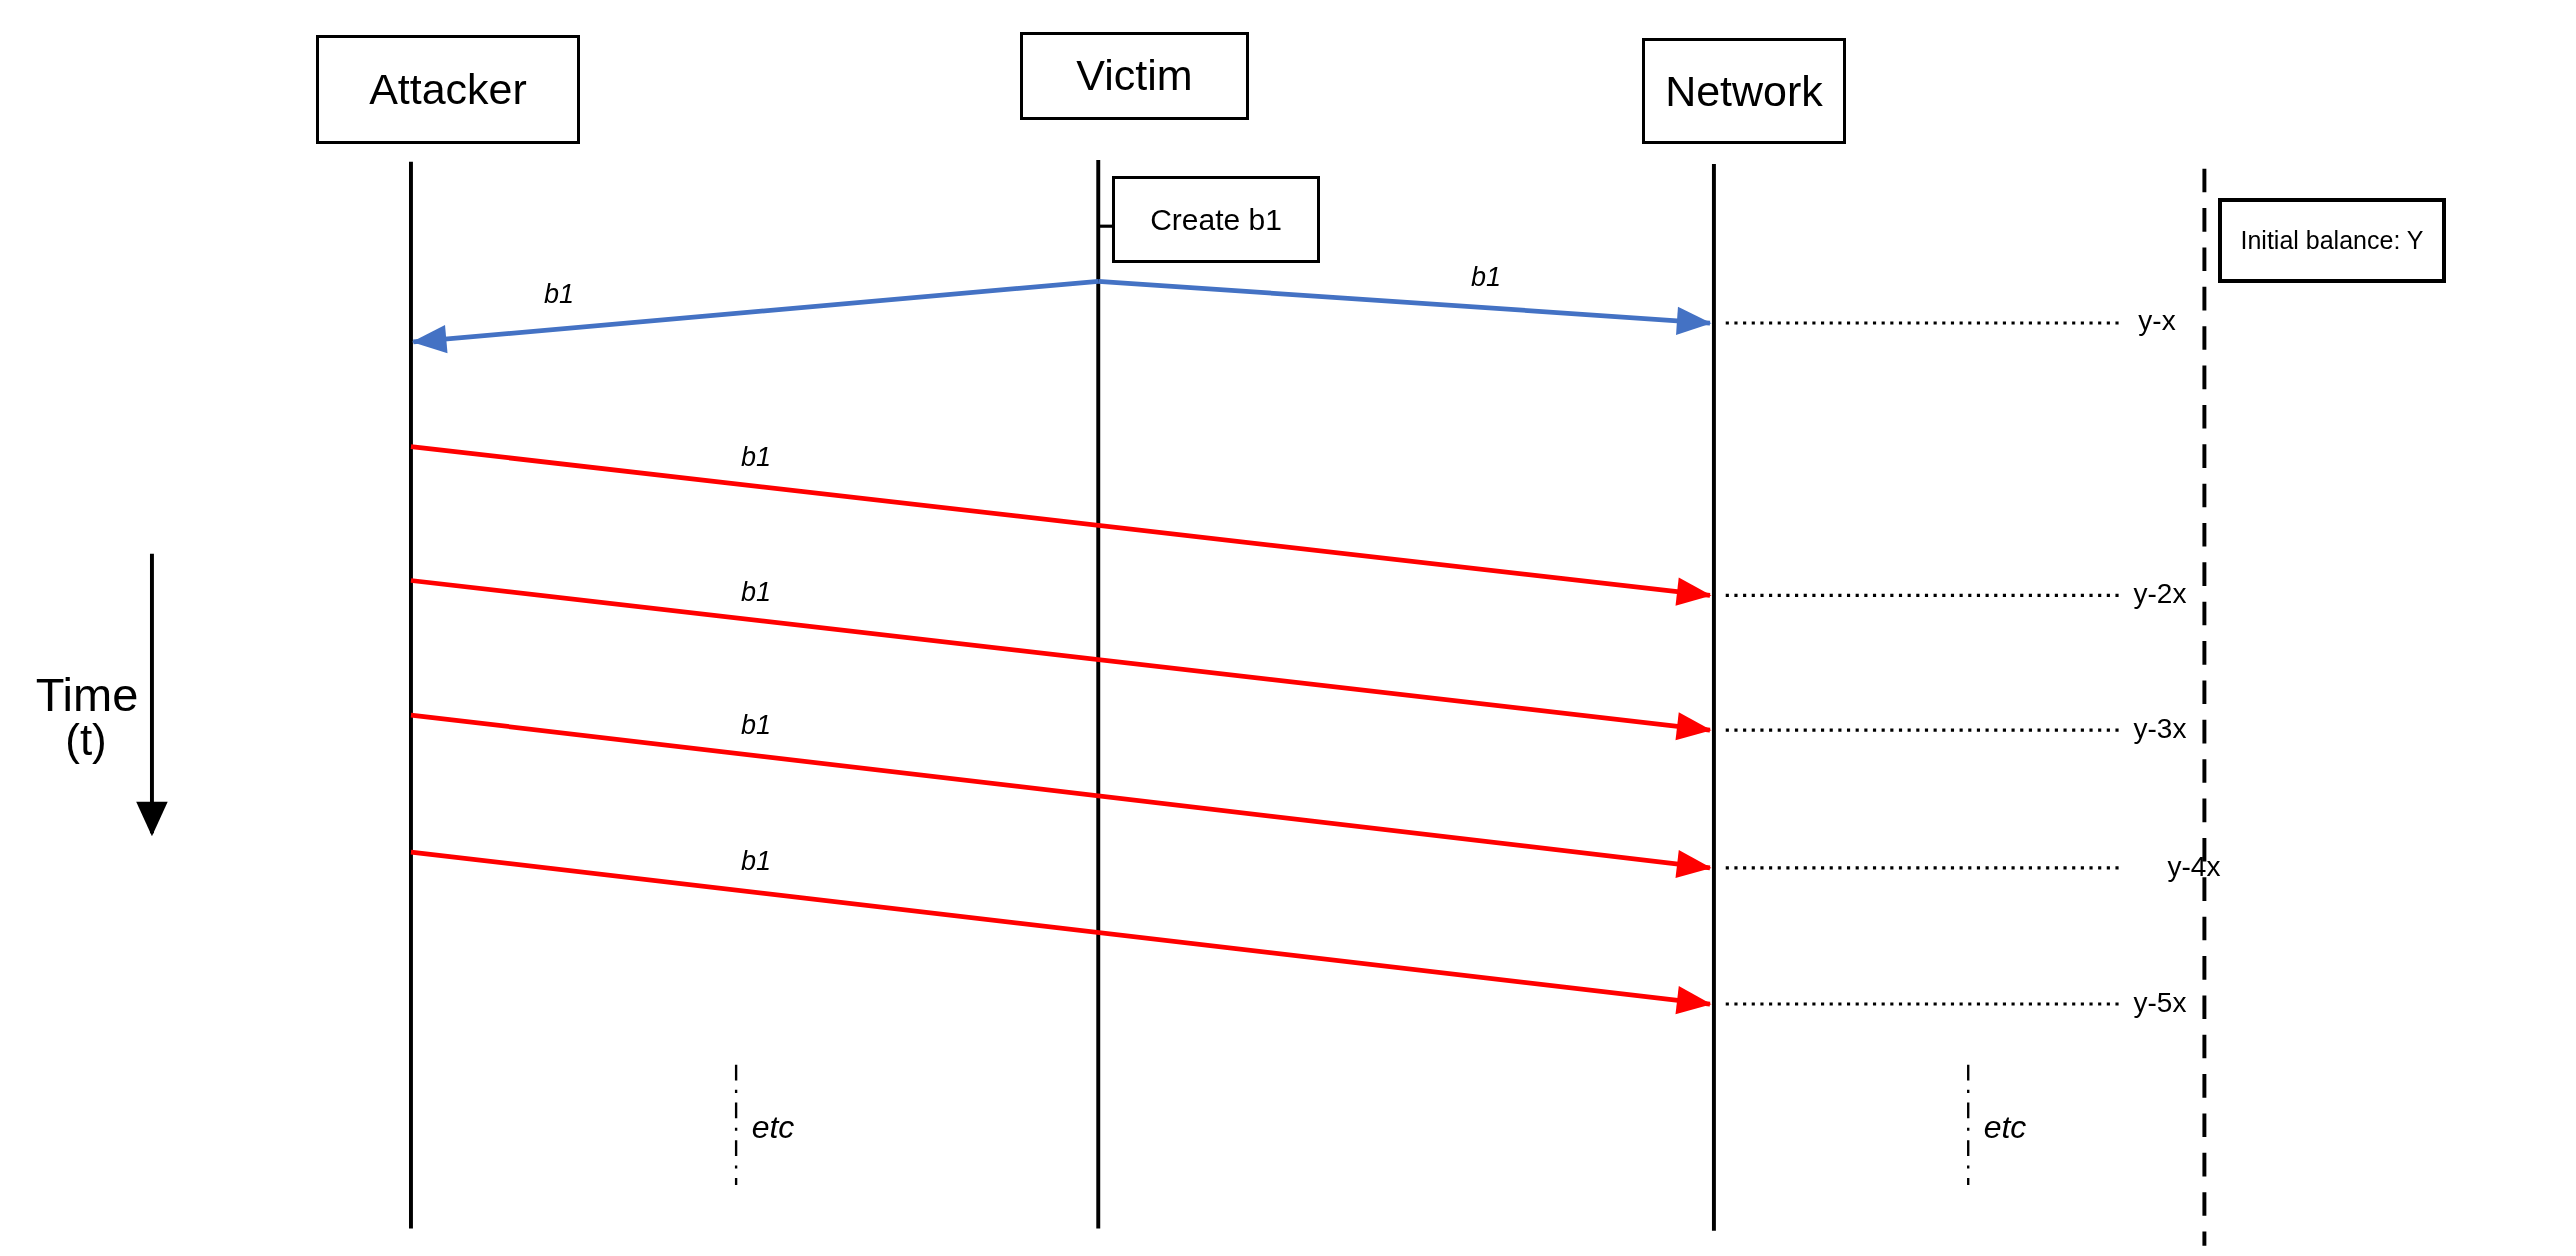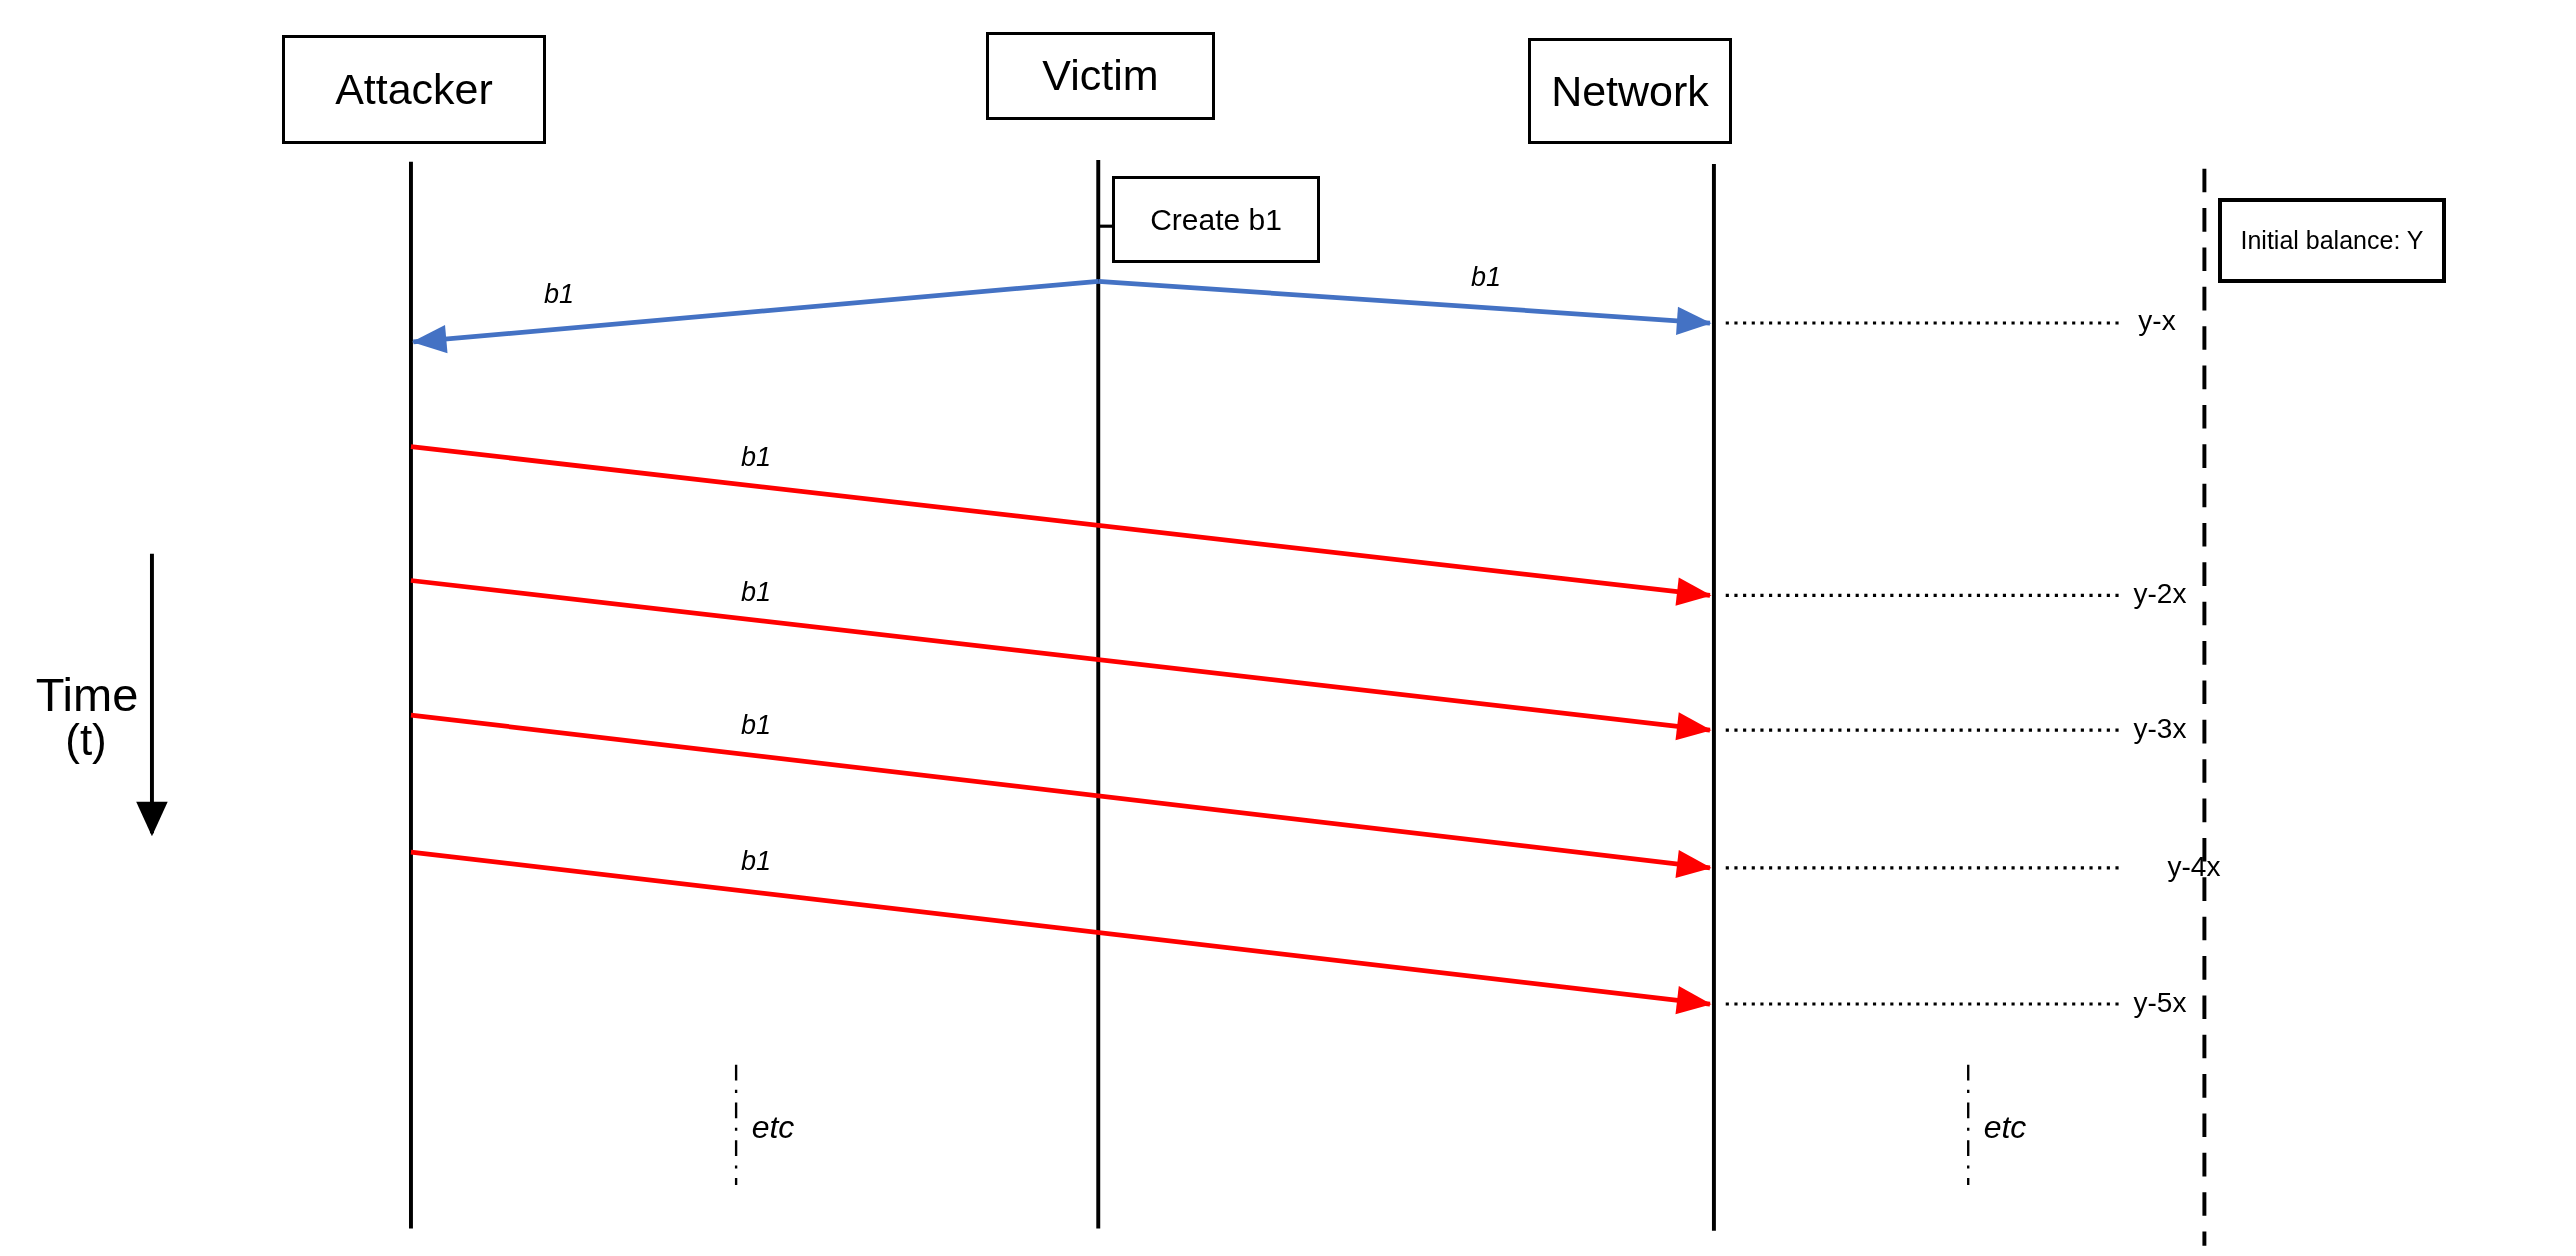--- a/index.html
+++ b/index.html
@@ -1,21 +1,21 @@
 <!DOCTYPE html>
 <html style="font-size:12.6px"><head>
 <meta charset="utf-8">
 <style>
   html,body{margin:0;padding:0;background:#fff;}
   #canvas{position:relative;width:2576px;height:1257px;background:#fff;overflow:hidden;
           font-family:"Liberation Sans",sans-serif;color:#000;}
   #wires{position:absolute;left:0;top:0;width:2576px;height:1257px;}
   .box{position:absolute;background:#fff;border:3.9px solid #000;display:flex;
        align-items:center;justify-content:center;text-align:center;box-sizing:border-box;}
-  .actor{font-size:43px;}
+  .actor{font-size:43px;margin-left:34px;}
   .note{font-size:30px;}
   .lbl{position:absolute;transform:translate(-50%,-50%);white-space:nowrap;}
   .msg{font-size:27px;font-style:italic;}
   .bal{font-size:28px;}
   .etc{font-size:32px;font-style:italic;}
   .time{font-size:47px;}
 </style>
 </head>
 <body>
 
@@ -60,21 +60,21 @@
     <line x1="935" y1="1352" x2="935" y2="1505" stroke="#000" stroke-width="3" stroke-dasharray="20 12 4 12"></line>
     <line x1="2500" y1="1352" x2="2500" y2="1505" stroke="#000" stroke-width="3" stroke-dasharray="20 12 4 12"></line>
   </svg>
 
   <div class="box actor" style="left:282px;top:35px;width:264px;height:109px;">
     <span>Attacker</span>
   </div>
   <div class="box actor" style="left:986px;top:31.5px;width:229px;height:88px;">
     <span>Victim</span>
   </div>
-  <div class="box actor" style="left:1528px;top:38px;width:204px;height:106px;">
+  <div class="box actor" style="left:1608px;top:38px;width:204px;height:106px;">
     <span>Network</span>
   </div>
 
 
   <div class="box note" style="left:1112px;top:176px;width:208px;height:87px;">
     <span>Create b1</span>
   </div>
   <div class="box" style="left:2218px;top:198px;width:228px;height:85px;border-width:4.7px;font-size:25px;">
     <span>Initial balance: Y</span>
   </div>

